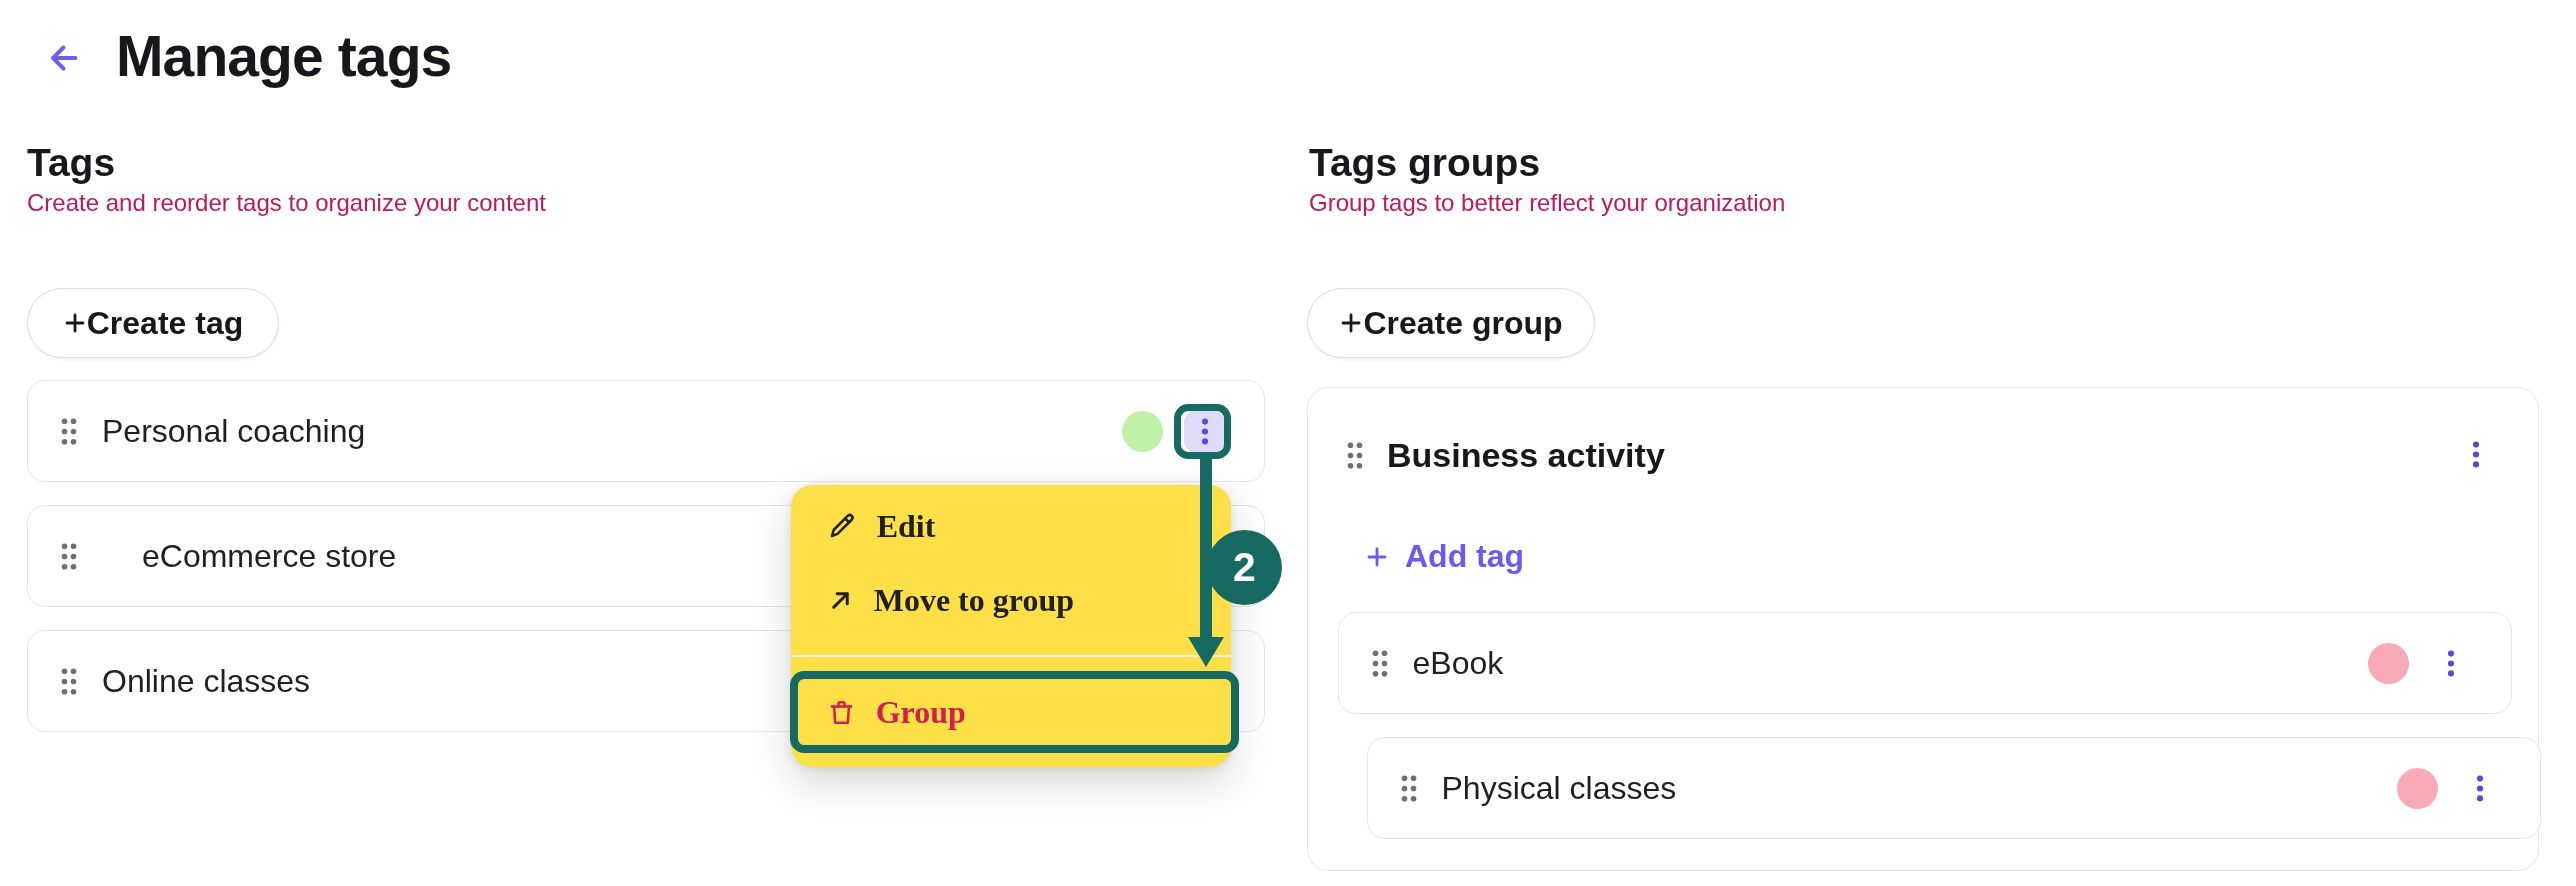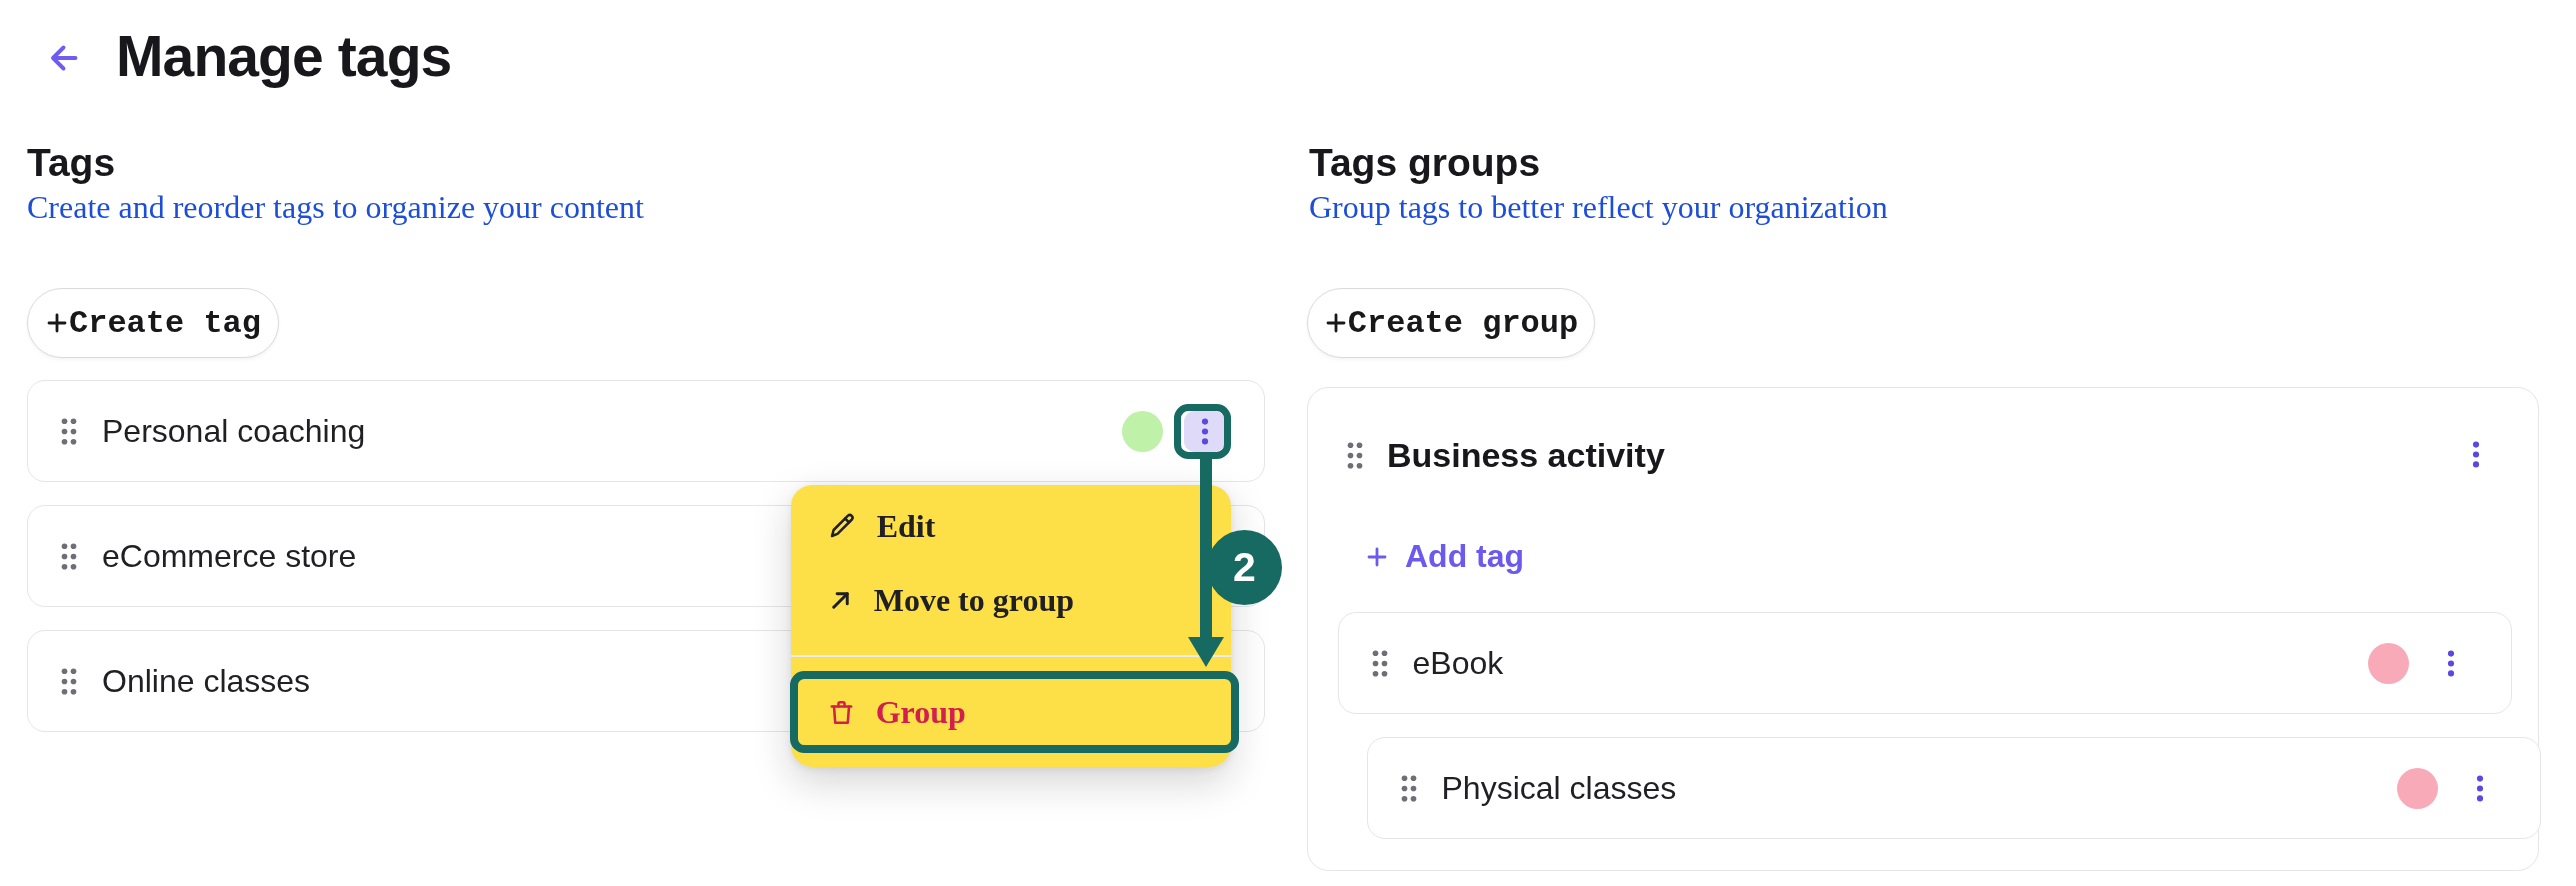--- a/index.html
+++ b/index.html
@@ -7,27 +7,27 @@
         font-family:"Liberation Sans",sans-serif;color:#1b1b20;overflow:hidden;}
 
   
   .back-btn{position:absolute;left:43px;top:36px;width:43px;height:43px;display:flex;
             align-items:center;justify-content:center;cursor:pointer;}
   .page-title{position:absolute;left:116px;top:23px;font-size:57px;font-weight:bold;
               letter-spacing:-0.9px;color:#17171c;}
 
   
   .sec-head{position:absolute;top:141px;font-size:39px;font-weight:bold;color:#17171c;}
-  .sec-sub{position:absolute;top:189px;font-size:32px;color:#1d4ed8;font-family:Liberation Serif, serif;}
+  .sec-sub{position:absolute;top:189px;font-size:24px;color:#be185d;}
 
   
   .btn-pill{position:absolute;top:288px;height:70px;border-radius:36px;border:1.8px solid #dbdbde;
             background:#fff;box-shadow:0 1.8px 3.6px rgba(0,0,0,.05);display:flex;align-items:center;
             justify-content:center;font-size:32px;font-weight:bold;color:#18181b;
-            box-sizing:border-box;cursor:pointer;font-family:Liberation Mono, monospace;}
+            box-sizing:border-box;cursor:pointer;}
 
   
   .row{position:absolute;height:102px;background:#fff;border:1.8px solid #e5e5e9;border-radius:18px;
        display:flex;align-items:center;box-sizing:border-box;padding:0 39px 0 32px;}
   .row-label{margin-left:24px;font-size:32px;color:#1f1f24;}
   .spacer{flex:1;}
   .dot{width:41px;height:41px;border-radius:50%;flex:0 0 auto;}
   .kebab-btn{width:41px;height:41px;margin-left:21.5px;display:flex;align-items:center;
              justify-content:center;flex:0 0 auto;cursor:pointer;border-radius:10.7px;}
   .kebab-open{background:var(--lavender);}
@@ -112,21 +112,21 @@
     <span class="dot" style="background: rgb(191, 241, 169);"></span>
     <span class="kebab-btn kebab-open">
       <svg width="8" height="27" viewBox="0 0 8 30" fill="#5A49E0">
         <circle cx="4" cy="4" r="3.4"></circle>
           <circle cx="4" cy="15" r="3.4"></circle>
           <circle cx="4" cy="26" r="3.4"></circle>
       </svg>
     </span>
   </div>
 
-  <div class="row" style="left:27px;top:505px;width:1238px;">
+  <div class="row" style="left:27px;top:505px;width:1238px;gap:40px;">
     <span>
       <svg width="18" height="29" viewBox="0 0 14 22" fill="#6e6e76">
         <circle cx="3.5" cy="3" r="2.2"></circle>
           <circle cx="10.5" cy="3" r="2.2"></circle>
         <circle cx="3.5" cy="11" r="2.2"></circle>
           <circle cx="10.5" cy="11" r="2.2"></circle>
         <circle cx="3.5" cy="19" r="2.2"></circle>
           <circle cx="10.5" cy="19" r="2.2"></circle>
       </svg>
     </span>

